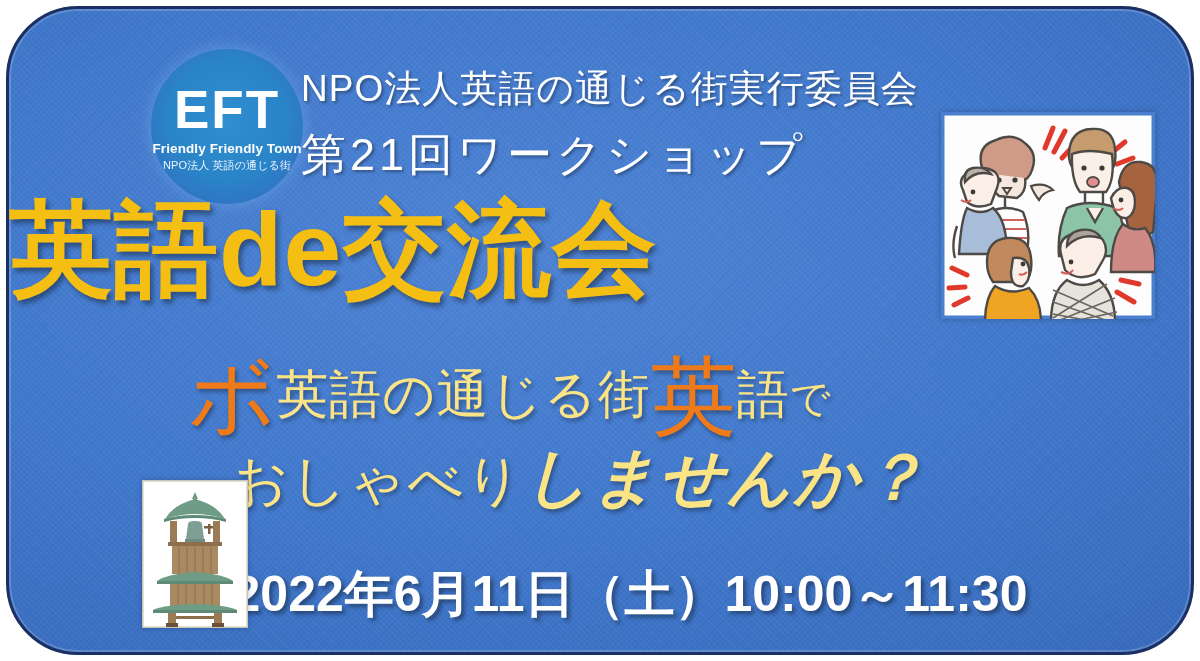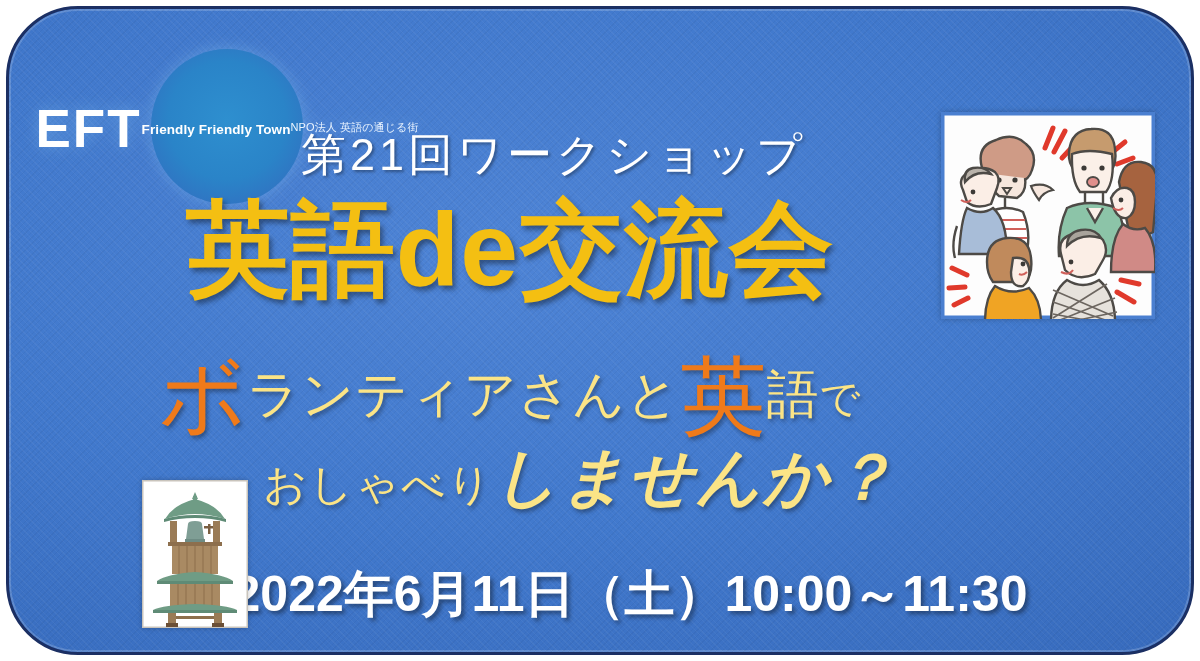--- a/index.html
+++ b/index.html
@@ -33,21 +33,21 @@
     border-radius:69px;
   }
 
   .layer{position:absolute;z-index:3;}
 
   
   #eft-logo{
     left:142px;top:40px;width:152px;height:155px;
     border-radius:50%;
     background:radial-gradient(circle at 50% 46%, #2e8fcf 0%, #2a84c8 52%, #2f76c3 74%, rgba(60,120,200,.35) 86%, rgba(60,120,200,0) 100%);
-    display:flex;flex-direction:row;align-items:center;justify-content:center;
+    display:flex;flex-direction:column;align-items:center;justify-content:center;
     text-align:center;
     filter:drop-shadow(0 0 8px rgba(130,190,240,.45));
   }
   #eft-logo .eft-main{
     font-size:53px;font-weight:bold;color:#ffffff;letter-spacing:2px;
     line-height:.98;margin-top:4px;
     font-family:"Liberation Sans","DejaVu Sans",sans-serif;
   }
   #eft-logo .eft-sub{
     font-size:13.5px;font-weight:bold;color:#ffffff;letter-spacing:.1px;
@@ -64,21 +64,21 @@
     text-shadow:2px 2px 3px rgba(0,0,0,.35);
   }
   #workshop-line{
     left:292px;top:116px;
     font-size:45px;color:#ffffff;letter-spacing:4px;white-space:nowrap;
     text-shadow:2px 2px 3px rgba(0,0,0,.35);
   }
 
   
   #main-title{
-    left:0;right:0;top:186px;text-align:center;
+    left:0;right:0;top:186px;
     font-size:104px;font-weight:bold;color:#f4bf12;
     letter-spacing:1px;white-space:nowrap;line-height:1.05;
     text-shadow:3px 4px 5px rgba(0,0,0,.38);
     padding-right:180px;
   }
 
   
   #tagline-1{
     left:0;right:0;top:330px;text-align:center;white-space:nowrap;
     padding-right:180px;
@@ -94,21 +94,21 @@
   #tagline-1 .small-ye{
     font-size:40px;color:#fbe486;letter-spacing:1px;
     text-shadow:2px 3px 4px rgba(0,0,0,.35);
   }
   
   #tagline-2{
     left:0;right:0;top:425px;text-align:center;white-space:nowrap;
     padding-right:40px;
   }
   #tagline-2 .ye{
-    font-size:43px;color:#fbe486;letter-spacing:2px;
+    font-size:55px;color:#fbe486;letter-spacing:2px;
     text-shadow:2px 3px 4px rgba(0,0,0,.35);
   }
   #tagline-2 .ye-bold{
     font-size:64px;color:#fbe486;font-weight:bold;letter-spacing:2px;
     text-shadow:2px 3px 4px rgba(0,0,0,.35);
     font-style:italic;
   }
 
   
   #date-line{
@@ -137,26 +137,27 @@
 <body>
 
 <div id="poster">
 
   <div class="layer" id="eft-logo">
     <div class="eft-main">EFT</div>
     <div class="eft-sub">Friendly Friendly Town</div>
     <div class="eft-sub2">NPO法人 英語の通じる街</div>
   </div>
 
+  <div class="layer" id="org-line">NPO法人英語の通じる街実行委員会</div>
   <div class="layer" id="workshop-line">第21回ワークショップ</div>
 
   <div class="layer" id="main-title">英語de交流会</div>
 
   <div class="layer" id="tagline-1">
-    <span class="big-or">ボ</span><span class="mid-ye">ランティアさんと</span><span class="big-or">英</span><span class="mid-ye">語</span><span class="small-ye">で</span>
+    <span class="big-or">ボ</span><span class="mid-ye">英語の通じる街</span><span class="big-or">英</span><span class="mid-ye">語</span><span class="small-ye">で</span>
   </div>
 
   <div class="layer" id="tagline-2">
     <span class="ye">おしゃべり</span><span class="ye-bold">しませんか？</span>
   </div>
 
   <div class="layer" id="date-line">2022年6月11日（土）10:00～11:30</div>
 
   <div class="layer" id="people-photo">
     <svg class="ph-svg" viewBox="0 0 214 207">

